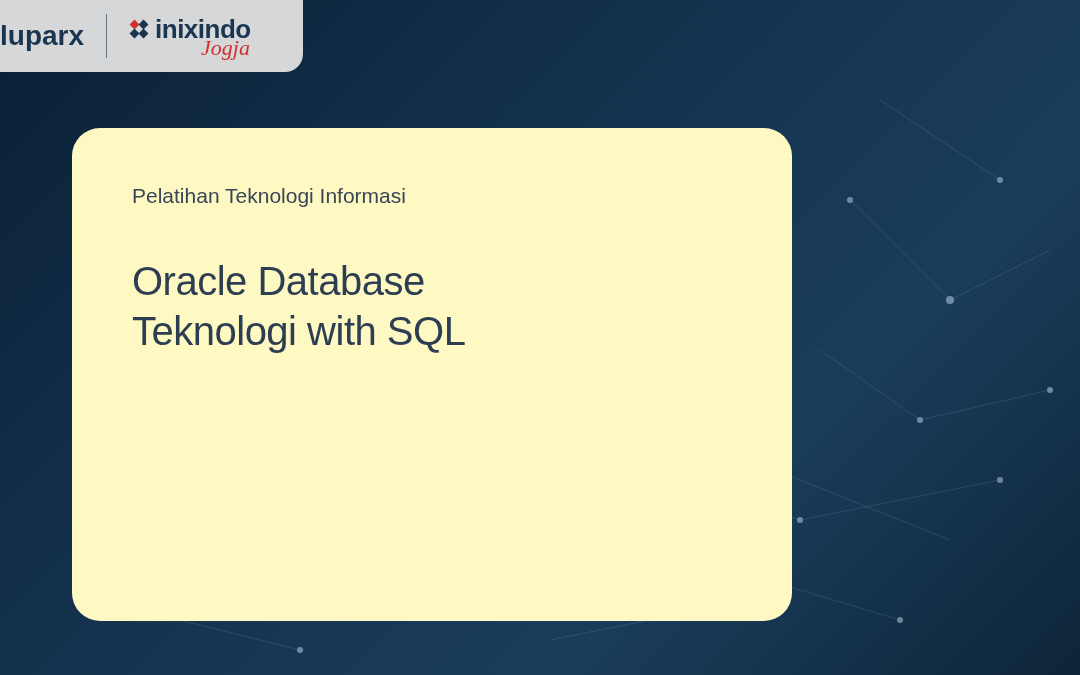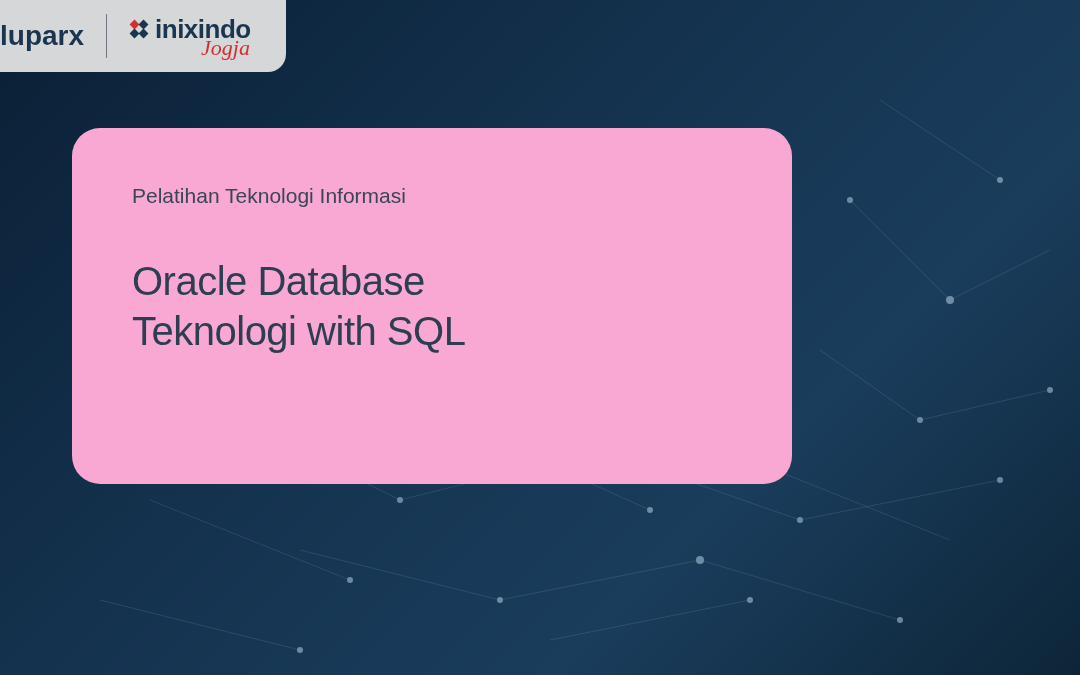--- a/index.html
+++ b/index.html
@@ -35,21 +35,21 @@
       height: 100%;
       opacity: 0.5;
     }
     
     .logo-panel {
       position: absolute;
       top: 0;
       left: 0;
       background: #d5d7d9;
       border-radius: 0 0 18px 0;
-      padding: 8px 35px 8px 0;
+      padding: 8px 52px 8px 0;
       display: flex;
       align-items: center;
       height: 72px;
       z-index: 10;
     }
     
     .logo-left {
       display: flex;
       align-items: baseline;
       padding: 0 22px 0 0;
@@ -100,22 +100,22 @@
       margin-left: 72px;
       margin-top: -8px;
       line-height: 1;
     }
     
     .content-card {
       position: absolute;
       left: 72px;
       top: 128px;
       width: 720px;
-      height: 356px;
-      background: #f9a8d4;
+      height: 493px;
+      background: #fef9c3;
       border-radius: 28px;
       padding: 56px 60px;
       z-index: 10;
     }
     
     .subtitle {
       color: #384656;
       font-size: 21px;
       font-weight: 400;
       margin-bottom: 48px;

